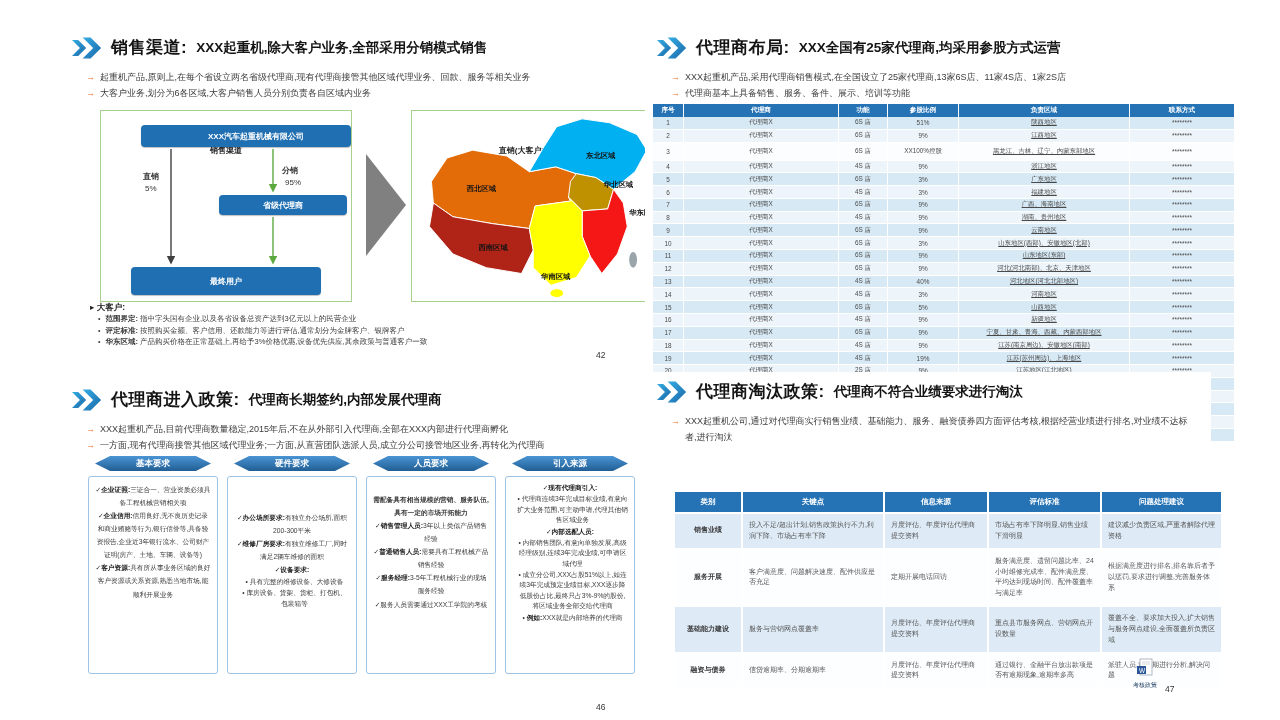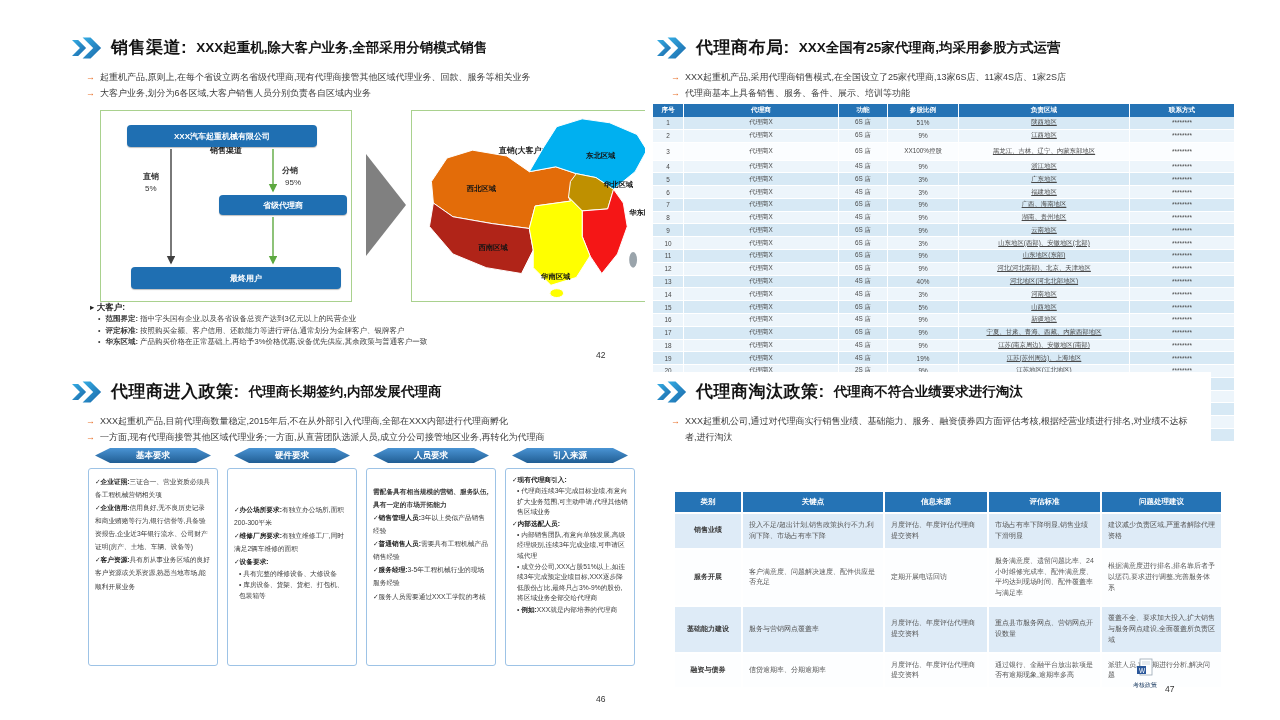--- a/index.html
+++ b/index.html
@@ -1,43 +1,43 @@
 <!DOCTYPE html>
 <html lang="zh"><head>
 <meta charset="utf-8">
 <style>
   html,body{margin:0;padding:0;}
   #app{position:relative;width:1280px;height:720px;background:#ffffff;overflow:hidden;
        font-family:"Liberation Sans","DejaVu Sans",sans-serif;color:#333;}
   .slide{position:absolute;background:#fff;}
   #s1{left:60px;top:28px;width:566px;height:345px;}
   #s2{left:645px;top:28px;width:566px;height:345px;}
-  #s3{left:60px;top:372px;width:566px;height:340px;}
+  #s3{left:60px;top:380px;width:566px;height:340px;text-align:center;}
   #s4{left:645px;top:372px;width:566px;height:340px;}
 
   .titlebar{position:absolute;left:12px;top:8px;display:flex;align-items:center;gap:9px;white-space:nowrap;}
   .t-main{font-size:17px;font-weight:bold;color:#141414;letter-spacing:.5px;}
   .t-sub{font-size:13.5px;font-weight:bold;color:#141414;}
 
   .bullets{position:absolute;left:26px;right:8px;}
   .bullet{display:flex;gap:5px;font-size:9px;color:#3c3c3c;line-height:15.5px;}
   .barrow{color:#E8702A;font-weight:bold;flex:0 0 auto;}
 
   
   #s1-diagram{position:absolute;left:40px;top:80px;width:526px;height:194px;}
   .gpanel{position:absolute;border:1px solid #A9D18E;background:#fff;}
   .gpanel-title{position:absolute;top:-6px;left:50%;transform:translateX(-50%);background:#fff;
       padding:0 6px;font-size:8px;font-weight:bold;color:#222;white-space:nowrap;margin-top:40px;}
   #flow-panel{left:0;top:2px;width:250px;height:190px;}
   #map-panel{left:311px;top:2px;width:267px;height:190px;}
   .fbox{position:absolute;background:#1F6FB2;color:#fff;font-size:8px;font-weight:bold;
       display:flex;align-items:center;justify-content:center;border-radius:4px;box-shadow:0 1px 1px rgba(0,0,0,.25);}
-  #fbox-company{left:26px;top:14px;width:190px;height:22px;}
+  #fbox-company{left:40px;top:14px;width:190px;height:22px;padding-left:20px;}
   #fbox-dealer{left:118px;top:84px;width:128px;height:20px;}
-  #fbox-end{left:30px;top:156px;width:190px;height:22px;padding-left:20px;}
+  #fbox-end{left:30px;top:156px;width:190px;height:28px;}
   .flabel{position:absolute;font-size:8px;font-weight:bold;color:#333;}
   .fpct{position:absolute;font-size:8px;color:#333;}
   #fl-arrows{position:absolute;left:0;top:0;}
   .big-arrow{position:absolute;left:266px;top:46px;width:0;height:0;
       border-left:40px solid #808080;border-top:51px solid transparent;border-bottom:51px solid transparent;}
   #china-map{position:absolute;left:0;top:0;}
   .map-label{font-size:7.5px;font-weight:bold;fill:#141414;}
 
   
   #ka{position:absolute;left:30px;top:274px;right:14px;}

